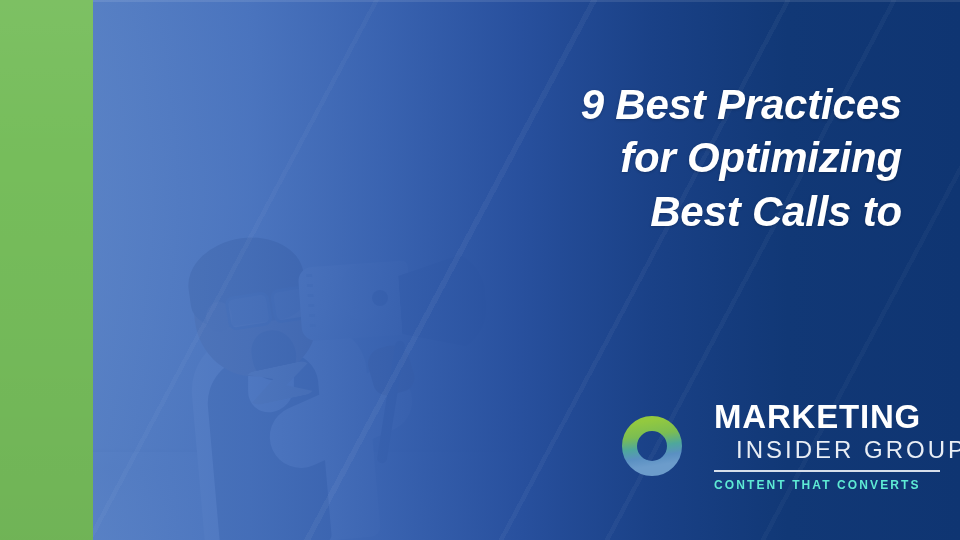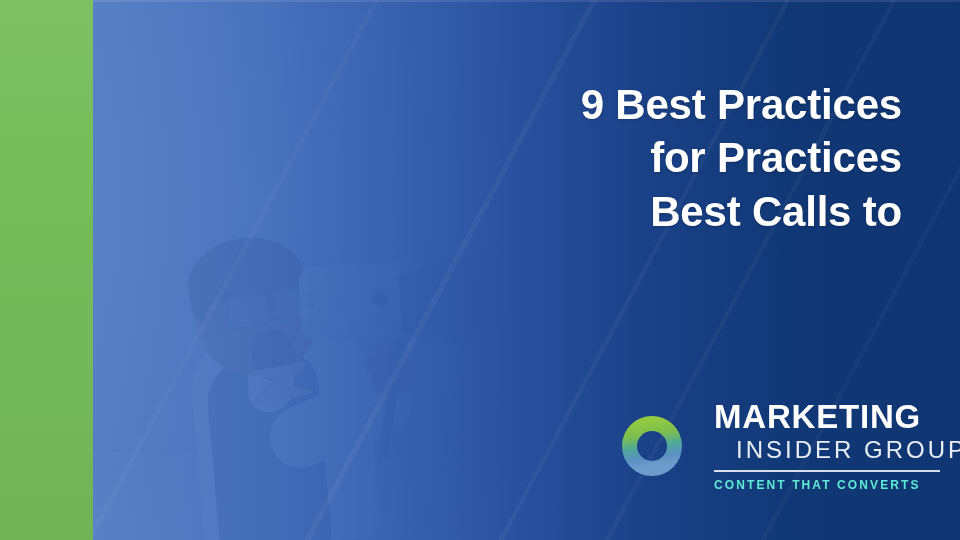--- a/index.html
+++ b/index.html
@@ -290,20 +290,21 @@
   .title {
     position: absolute;
     right: 58px;
     top: 78px;
     width: 420px;
     text-align: right;
     color: #ffffff;
     font-size: 42px;
     line-height: 1.27;
     font-weight: bold;
+    font-style: italic;
     letter-spacing: -0.2px;
     text-shadow: 0 1px 3px rgba(0,0,0,.22);
   }
 
   
   .logo {
     position: absolute;
     left: 622px;
     top: 400px;
     display: flex;
@@ -390,21 +391,21 @@
   <div class="blue-overlay"></div>
   <div class="streaks"></div>
   <div class="top-hilite"></div>
 
   <div class="green-bar">
     <div class="green-bar-shade"></div>
   </div>
 
   <div class="title">
     <div>9 Best Practices</div>
-    <div>for Practices</div>
+    <div>for Optimizing</div>
     <div>Best Calls to</div>
   </div>
 
   <div class="logo">
     <svg class="logo-ring" viewBox="0 0 60 60">
       <defs>
         <linearGradient id="ringGrad" x1="0" y1="0" x2="0.15" y2="1">
           <stop offset="0%" stop-color="#93c93f"></stop>
           <stop offset="32%" stop-color="#7bbd52"></stop>
           <stop offset="58%" stop-color="#4ea79c"></stop>

